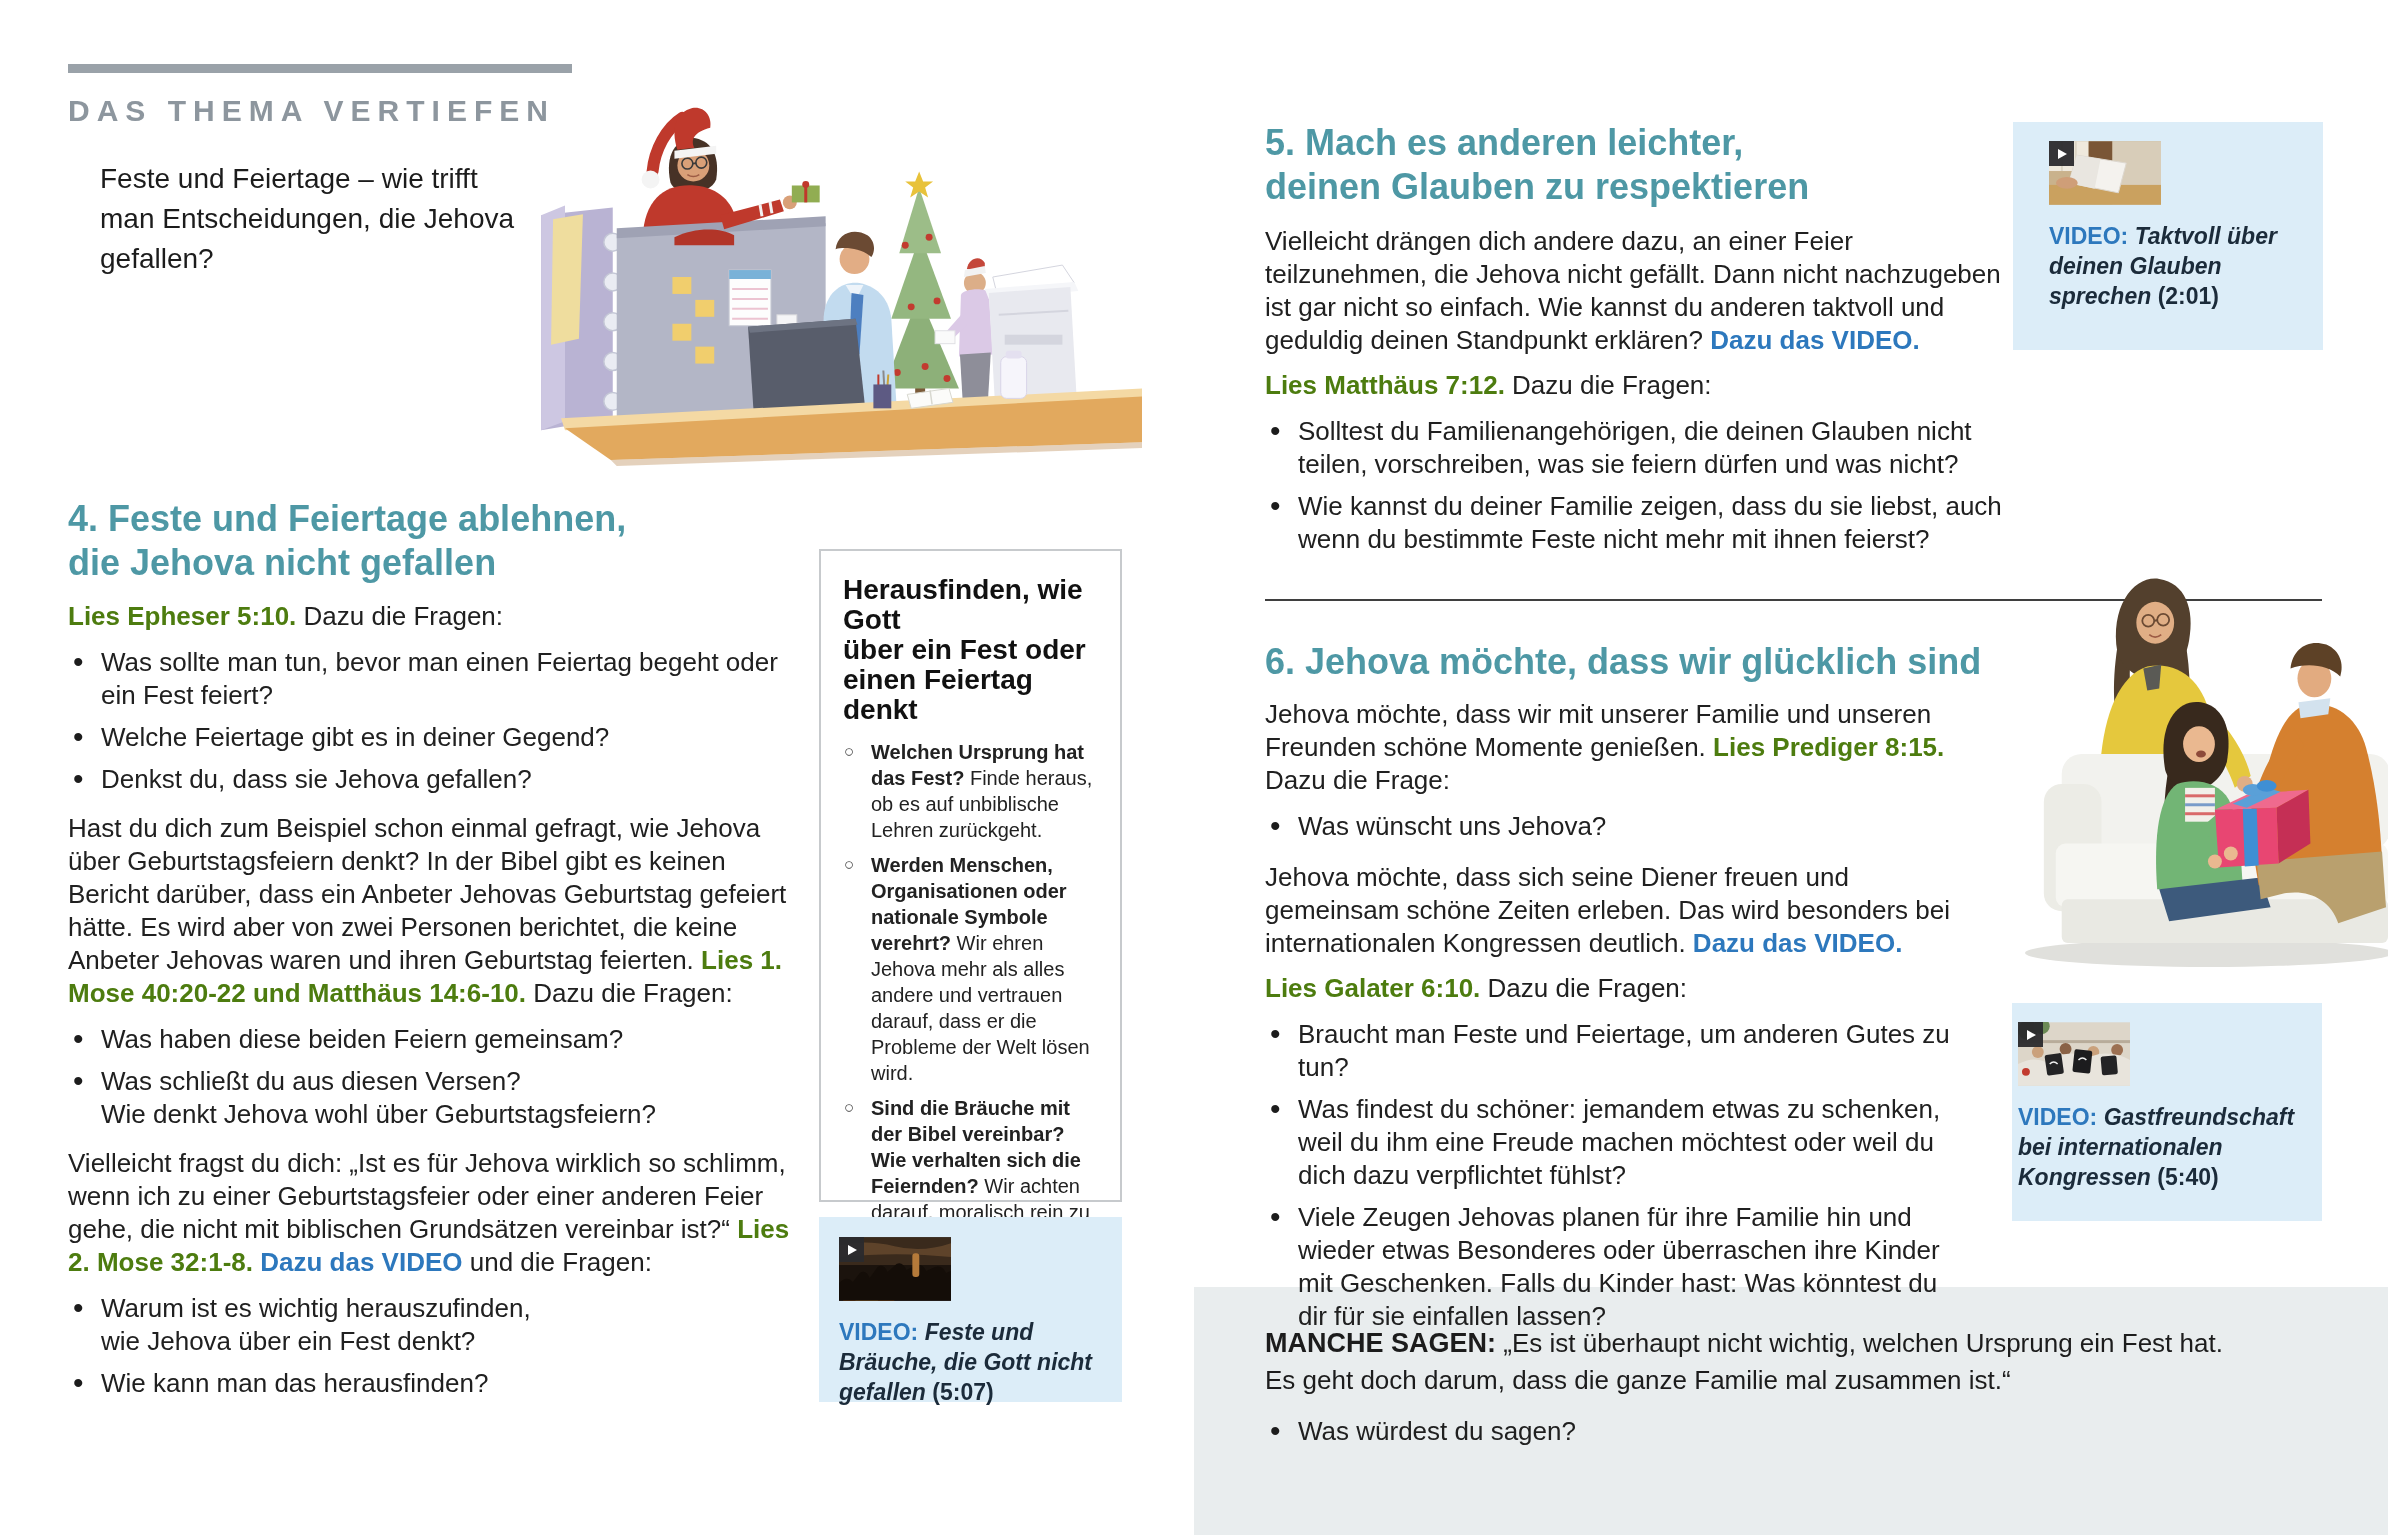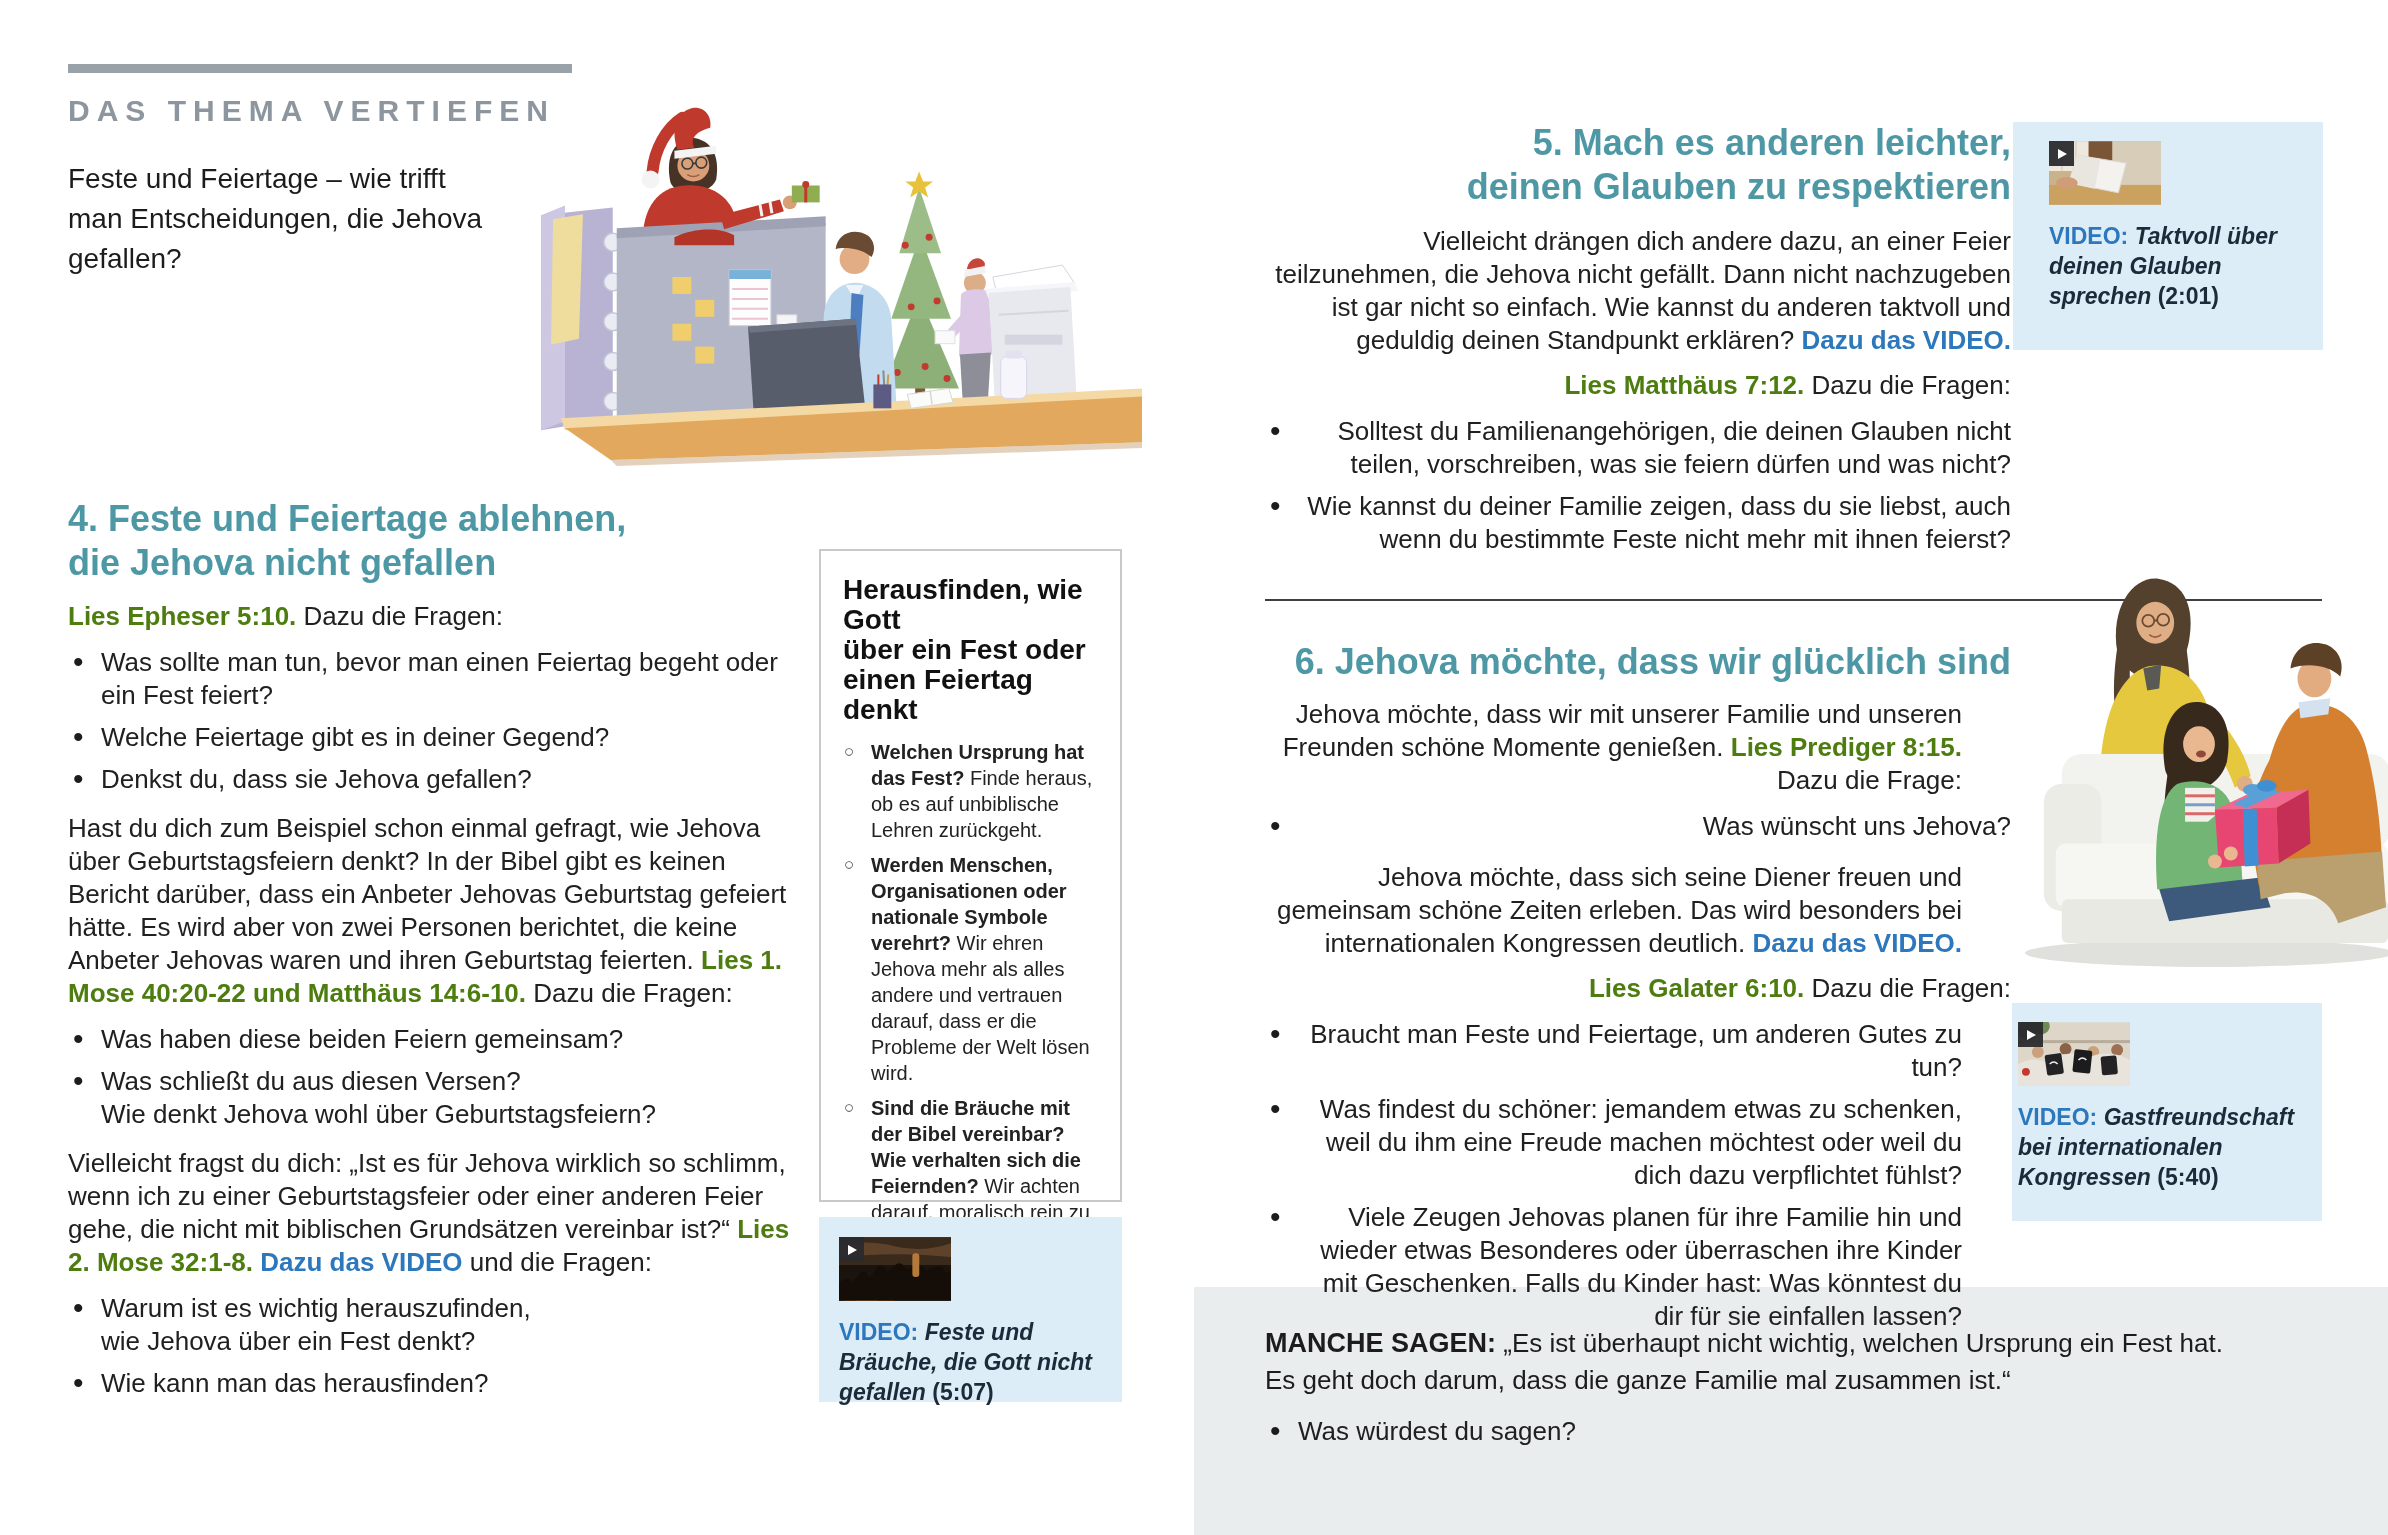--- a/index.html
+++ b/index.html
@@ -3,26 +3,26 @@
 <meta charset="utf-8">
 <style>
   * { margin:0; padding:0; box-sizing:border-box; }
   html,body { width:2388px; height:1535px; }
   body {
     position:relative; overflow:hidden; background:#ffffff;
     font-family:"Liberation Sans","DejaVu Sans",sans-serif; color:#202020;
   }
   
   .col-left  { position:absolute; left:68px;  top:0; width:738px; z-index:3; }
-  .col-right { position:absolute; left:1265px; top:0; width:746px; z-index:3;text-align:right; }
+  .col-right { position:absolute; left:1265px; top:0; width:746px; z-index:3; }
 
   .toprule { margin-top:64px; width:504px; height:9px; background:#9aa2a9; }
   .kicker  { margin-top:20px; font-size:30px; line-height:36px; font-weight:bold;
              letter-spacing:7px; color:#8d969e; }
-  .intro   { margin-top:30px; font-size:28px; line-height:40px; color:#1c1c1c; }
+  .intro   { margin-top:30px; font-size:28px; line-height:40px; color:#1c1c1c;margin-left:32px; }
 
   h2.sec { font-size:36px; line-height:44px; font-weight:bold; color:#4e98a5; }
   .h4 { margin-top:218px; }
   .h5 { margin-top:121px; }
   .h6 { margin-top:84px; white-space:nowrap; }
 
   p.body { font-size:26px; line-height:33px; }
   .teal { color:#4d7c0f; font-weight:bold; }
   .blue { color:#2d78bd; font-weight:bold; }
 

